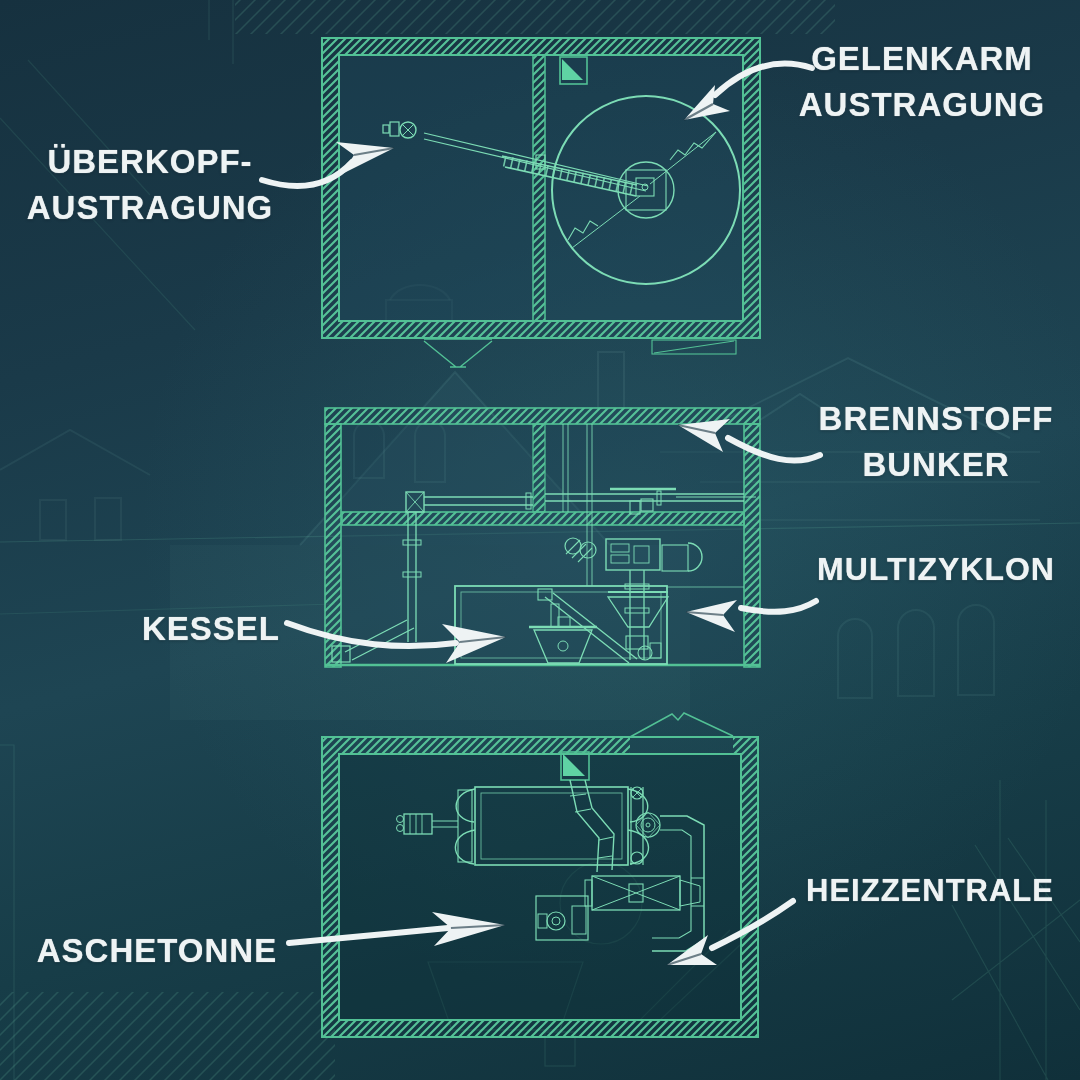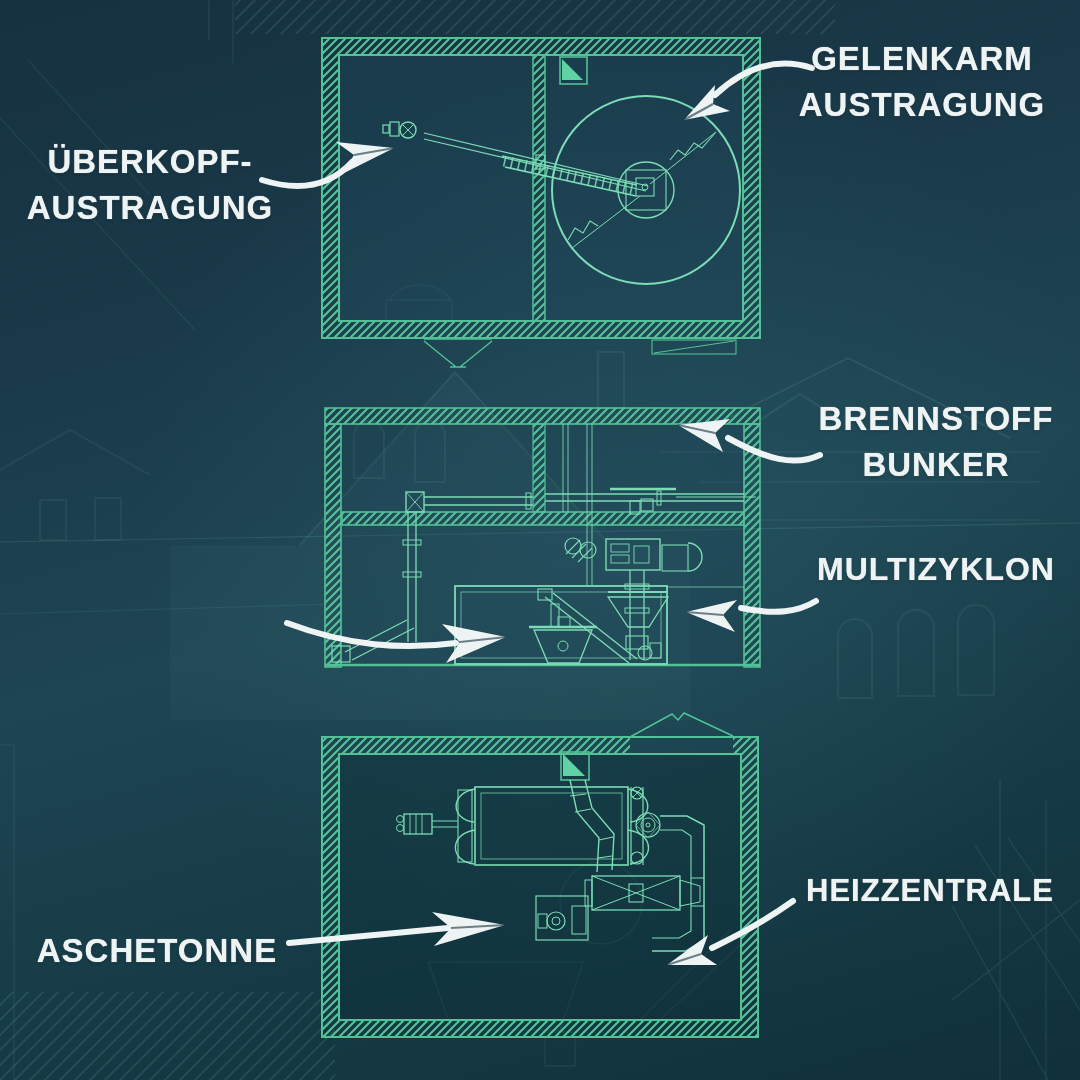--- a/index.html
+++ b/index.html
@@ -300,20 +300,23 @@
 
 <div class="label" style="left:776px;top:396px;">
   <span>BRENNSTOFF</span>
   <span>BUNKER</span>
 </div>
 
 <div class="label sz32" style="left:776px;top:546px;">
   <span>MULTIZYKLON</span>
 </div>
 
+<div class="label" style="left:51px;top:606px;">
+  <span>KESSEL</span>
+</div>
 
 <div class="label" style="left:-3px;top:928px;">
   <span>ASCHETONNE</span>
 </div>
 
 <div class="label sz31" style="left:770px;top:868px;">
   <span>HEIZZENTRALE</span>
 </div>
 
 </div>

